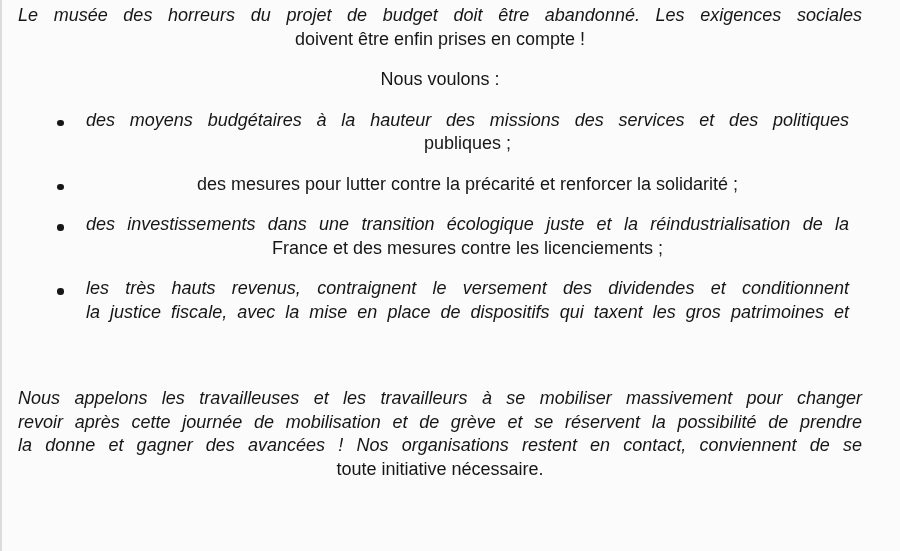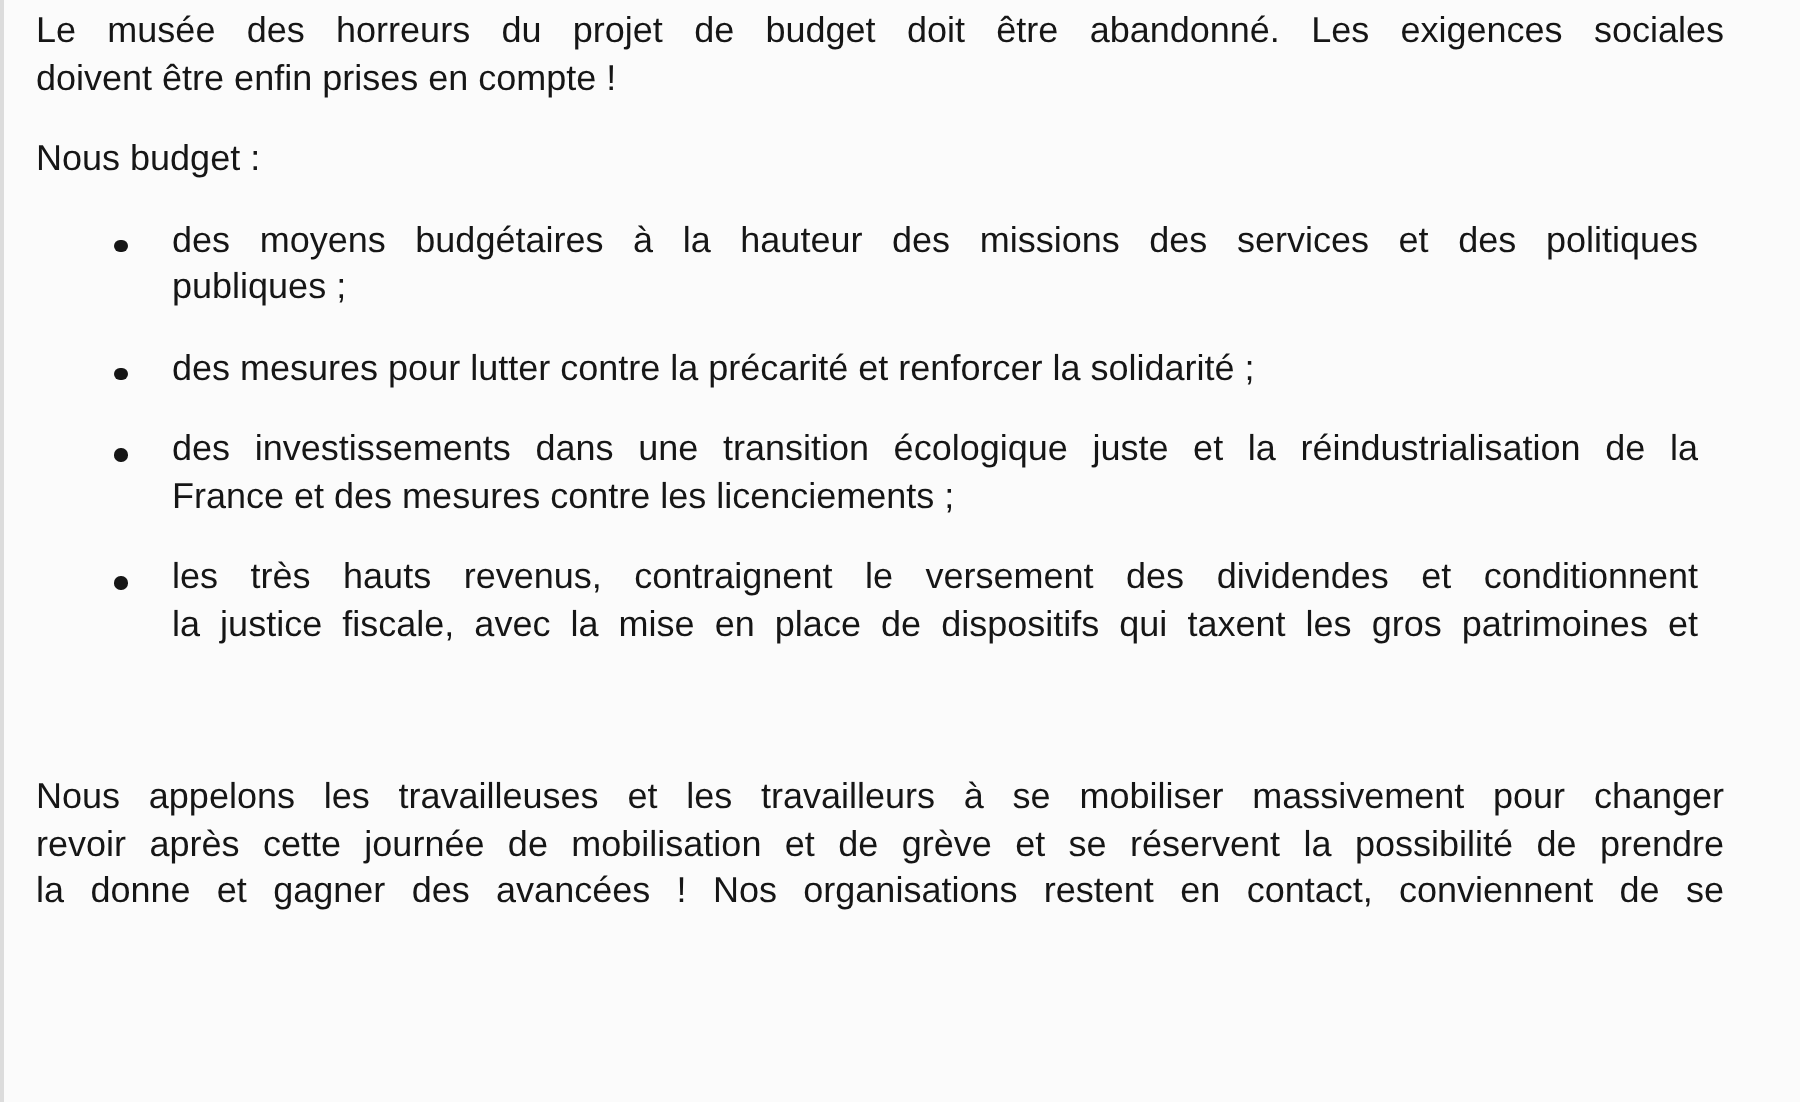--- a/index.html
+++ b/index.html
@@ -30,27 +30,28 @@
     top: 0;
     width: 2px;
     height: 551px;
     background: #dcdcdc;
   }
   .para {
     margin: 0 0 17px 0;
   }
   .line {
     display: block;
-    text-align: left;
+    text-align: center;
     white-space: normal;
   }
   .line.j {
     text-align: justify;
     text-align-last: justify;
     text-justify: inter-word;
+    font-style: italic;
   }
   ul.demands {
     list-style: none;
     margin: 0 13px 17px 0;
     padding: 0;
   }
   li.demand {
     position: relative;
     padding-left: 68px;
     margin: 0 0 17px 0;
@@ -76,21 +77,21 @@
 
 <div class="page">
   <div class="edge-line"></div>
 
   <p class="para">
     <span class="line j">Le musée des horreurs du projet de budget doit être abandonné. Les exigences sociales</span>
     <span class="line">doivent être enfin prises en compte !</span>
   </p>
 
   <p class="para">
-    <span class="line">Nous budget :</span>
+    <span class="line">Nous voulons :</span>
   </p>
 
   <ul class="demands">
     <li class="demand">
       <span class="bullet-dot"></span>
       <span class="line j">des moyens budgétaires à la hauteur des missions des services et des politiques</span>
       <span class="line">publiques ;</span>
     </li>
     <li class="demand">
       <span class="bullet-dot"></span>
@@ -105,14 +106,15 @@
       <span class="bullet-dot"></span>
       <span class="line j">les très hauts revenus, contraignent le versement des dividendes et conditionnent</span>
       <span class="line j">la justice fiscale, avec la mise en place de dispositifs qui taxent les gros patrimoines et</span>
     </li>
   </ul>
 
   <p class="para closing">
     <span class="line j">Nous appelons les travailleuses et les travailleurs à se mobiliser massivement pour changer</span>
     <span class="line j">revoir après cette journée de mobilisation et de grève et se réservent la possibilité de prendre</span>
     <span class="line j">la donne et gagner des avancées ! Nos organisations restent en contact, conviennent de se</span>
+    <span class="line">toute initiative nécessaire.</span>
   </p>
 </div>
 
 </body></html>

